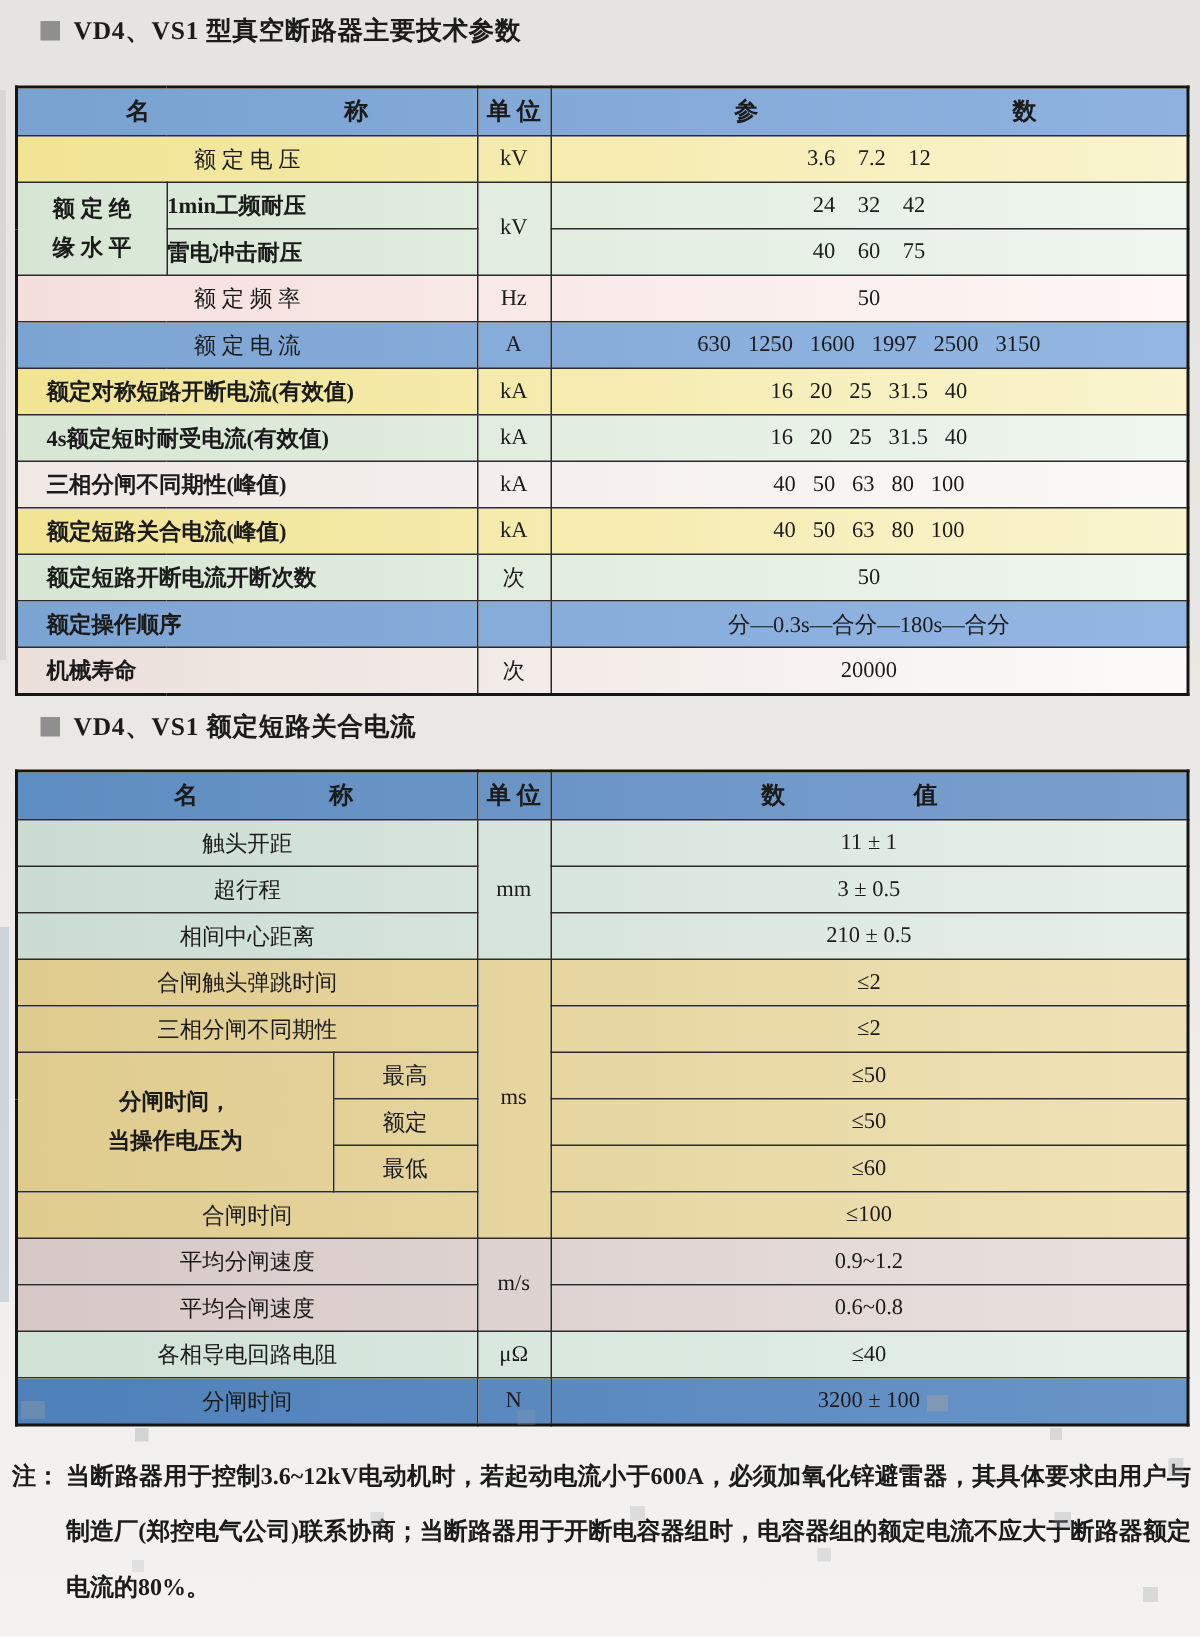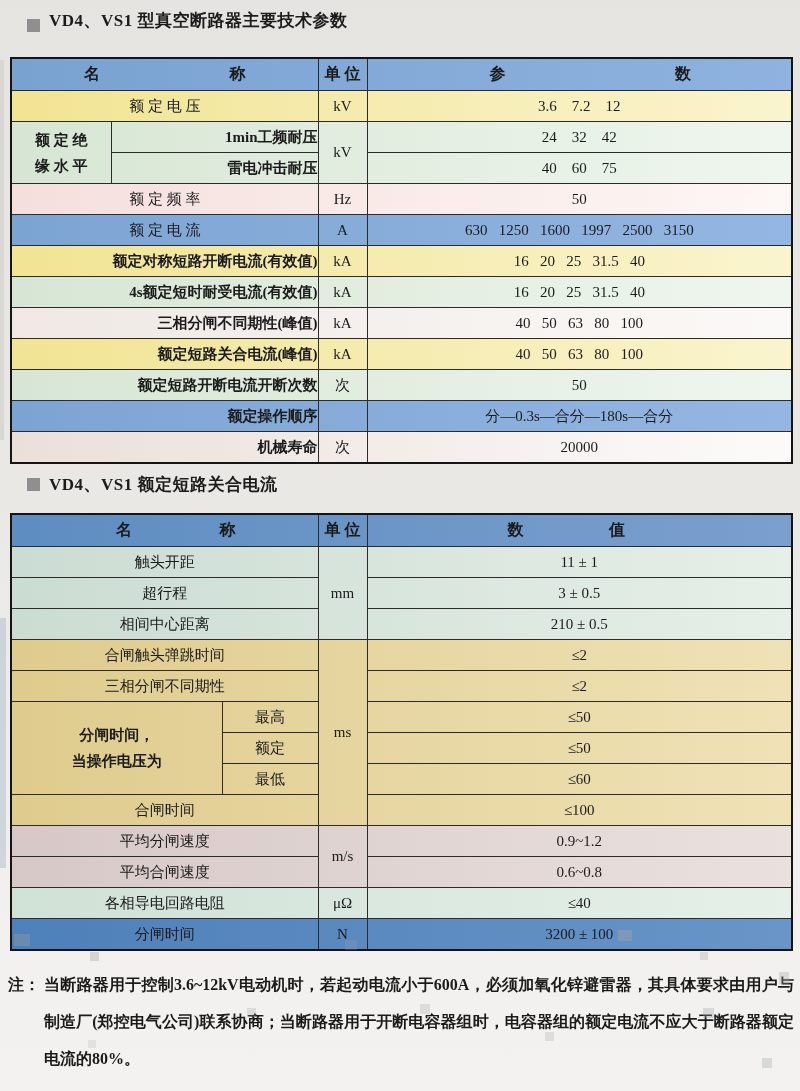--- a/index.html
+++ b/index.html
@@ -4,33 +4,33 @@
 <style>
   html,body{margin:0;padding:0;}
   body{
     width:800px;height:1091px;position:relative;overflow:hidden;
     background:linear-gradient(180deg,#e6e4e1 0%,#e9e7e4 40%,#f0efed 75%,#f3f2f0 100%);
     font-family:"Liberation Serif","DejaVu Serif",serif;
     color:#1b1b1b;
   }
   .sec-title{position:absolute;left:27px;display:flex;align-items:center;font-size:17px;font-weight:700;letter-spacing:.5px;}
   .sec-title .sq{width:13px;height:13px;background:#8f8f8f;margin-right:9px;flex:0 0 auto;}
-  #title1{top:9px;align-items:flex-end;}
+  #title1{top:9px;}
   #title2{top:473px;}
 
   table{border-collapse:collapse;table-layout:fixed;position:absolute;left:10px;
         border:2px solid #151515;font-size:15px;}
   #t1{top:57px;width:781px;}
   #t2{top:513px;width:781px;}
   td{border:1px solid #2b2b2b;height:30px;text-align:center;padding:0;overflow:hidden;}
   tr.hdr td{height:31px;font-weight:700;font-size:16px;}
   .sp{white-space:pre;}
-  .nameL{text-align:right;padding-left:31px;font-weight:600;margin-left:32px;}
+  .nameL{text-align:left;padding-left:19px;font-weight:600;margin-left:32px;}
   .nameC{font-weight:400;white-space:pre;}
-  .subL{text-align:right;padding-left:20px;font-weight:600;}
+  .subL{text-align:left;font-weight:600;}
   .grp{white-space:pre-line;font-weight:600;line-height:26px;}
   .jx{text-align:justify;text-align-last:justify;}
   .pad-t1name{padding:0 72px;}
   .pad-t1val{padding:0 100px 0 122px;}
   .pad-t2name{padding:0 82px 0 104px;}
   .pad-t2val{padding:0 166px 0 140px;}
   .val{white-space:pre;}
 
   
   .c-t1h{background:linear-gradient(90deg,#79a2d1,#8fb2e0);}

